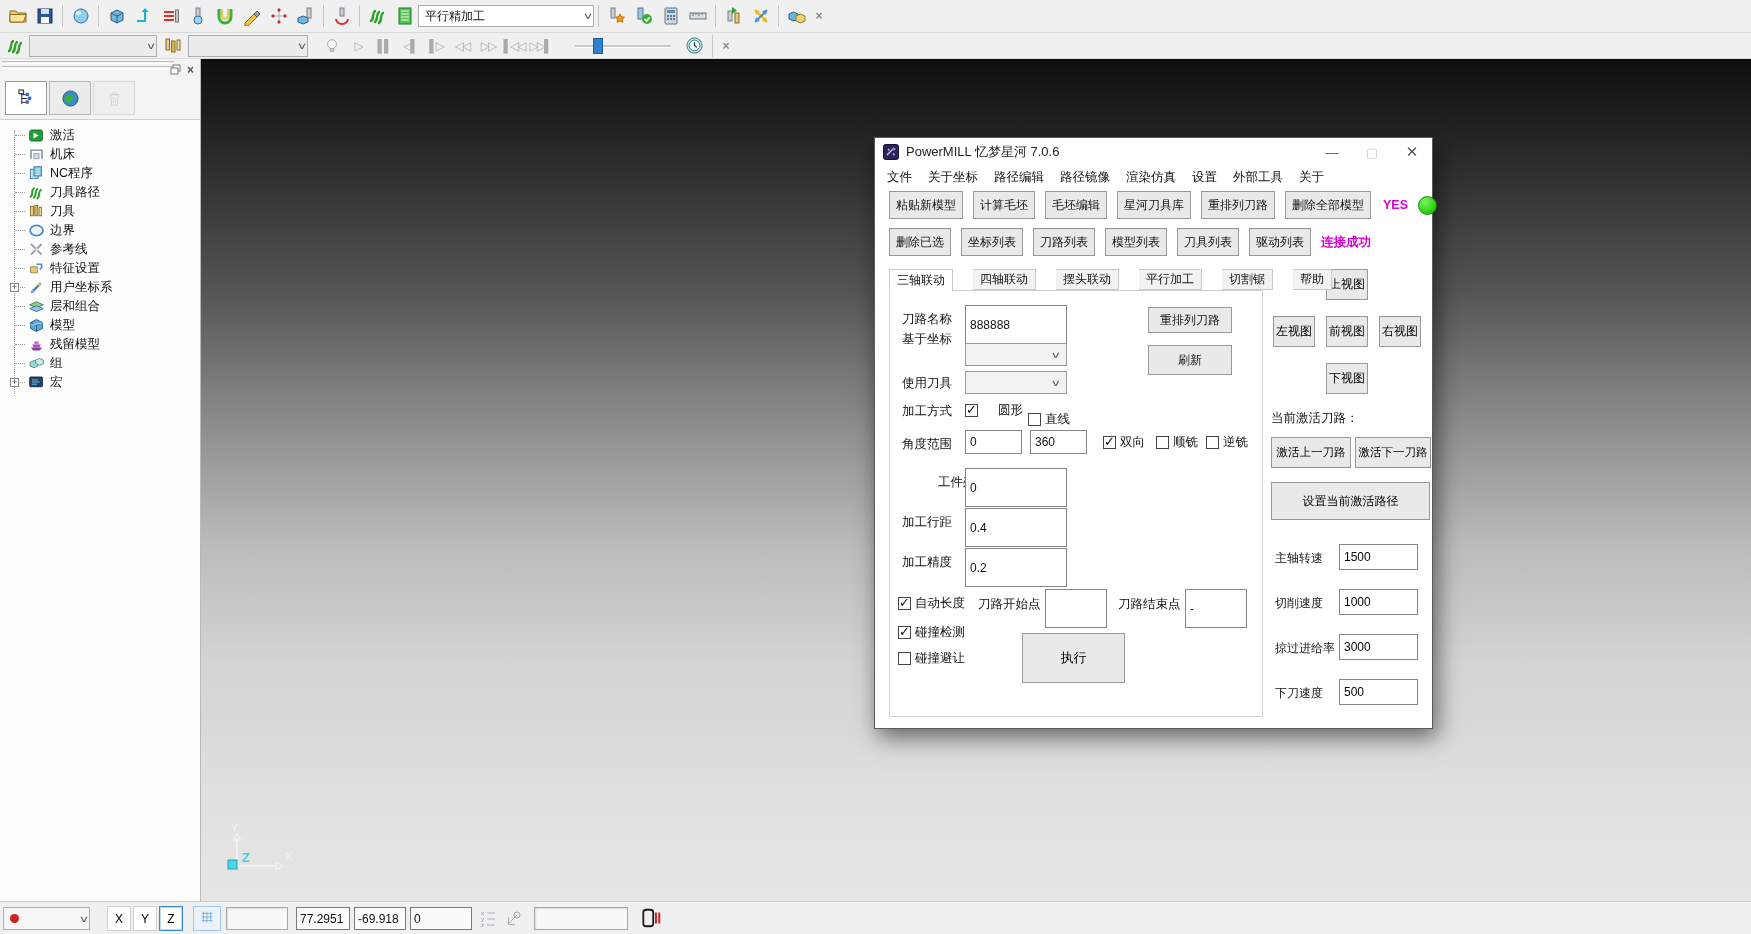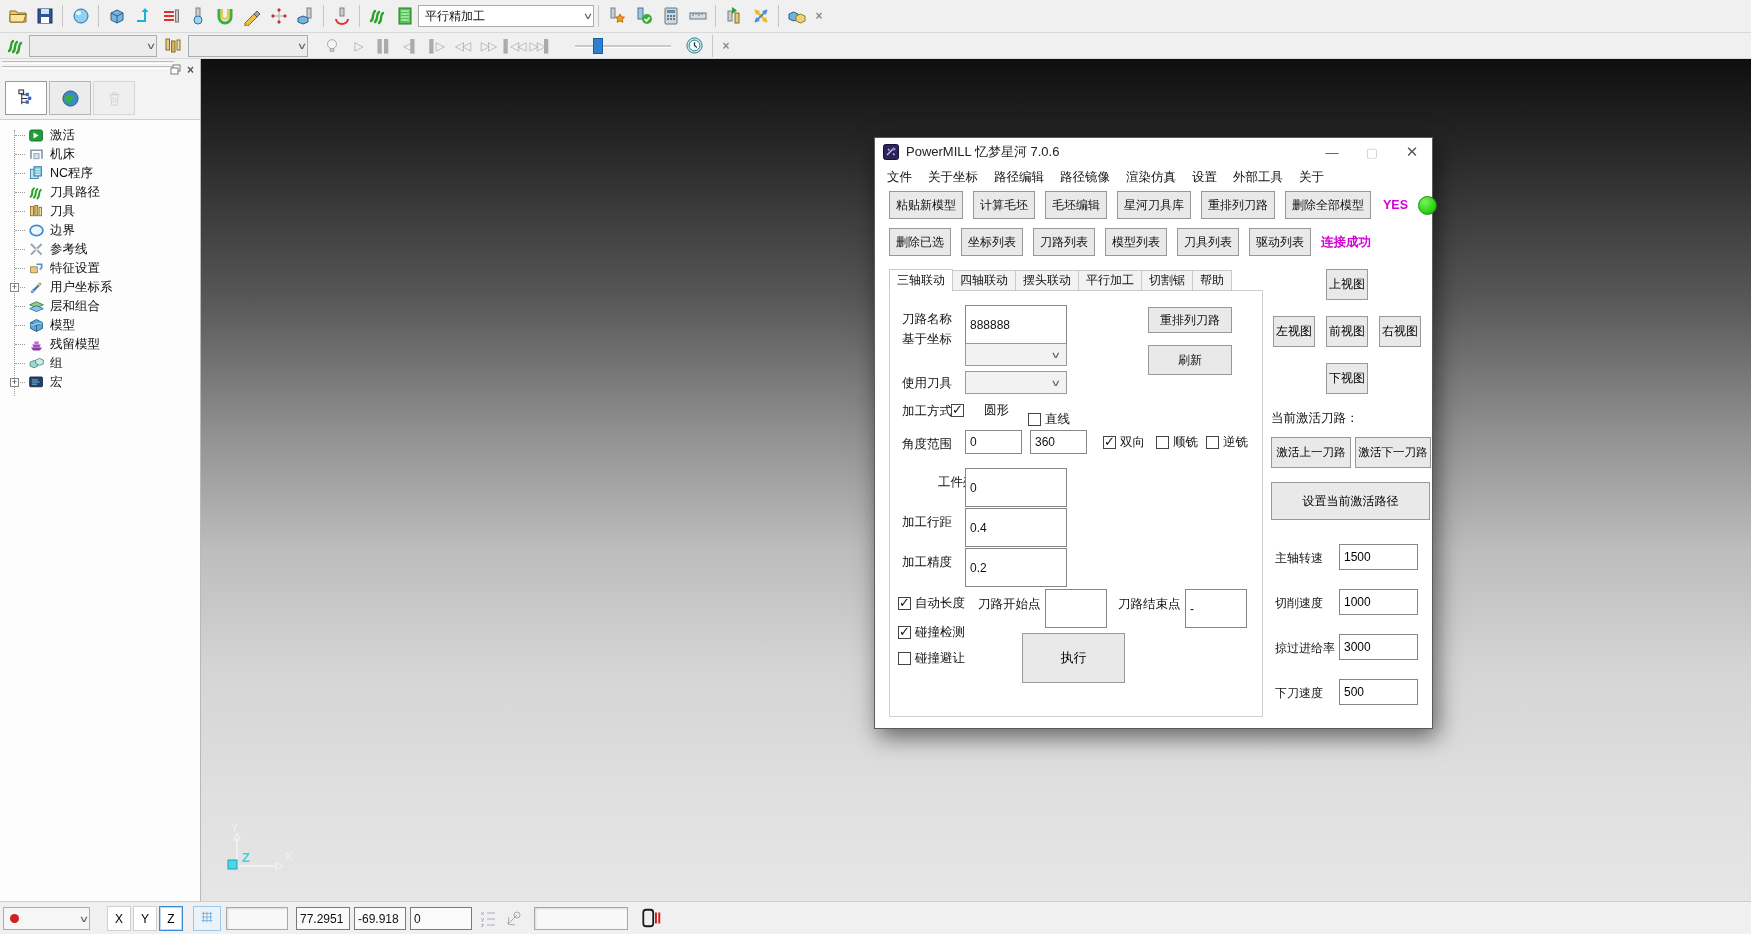--- a/index.html
+++ b/index.html
@@ -51,21 +51,21 @@
   .dtitle { height:28px; display:flex; align-items:center; padding-left:8px; gap:7px; font-size:13px; color:#222; }
   .dwinbtns { margin-left:auto; display:flex; height:100%; }
   .dwinbtn { width:40px; height:100%; display:flex; align-items:center; justify-content:center; color:#555; font-size:13px; background:transparent; border:none; }
   .dmenu { height:22px; display:flex; align-items:center; padding:0 4px; }
   .dmenu span { padding:0 8px; font-size:12.5px; }
   .dbtn { background:#e9e9e9; border:1px solid #989898; font-size:12px; height:28px; padding:0 6px;
           font-family:inherit; white-space:nowrap; color:#111; }
   .btnrow { position:absolute; left:14px; display:flex; gap:10px; align-items:center; }
   .magenta { color:#d400d4; font-weight:bold; font-size:12.5px; }
   .greendot { width:19px; height:19px; border-radius:50%; background:radial-gradient(circle at 35% 30%,#7cf25e,#2ed416 60%,#1da40c); border:1px solid #1a8a10; }
-  .tabstrip { position:absolute; left:14px; top:131px; display:flex; align-items:center; z-index:2; }
+  .tabstrip { position:absolute; left:14px; top:131px; display:flex; align-items:flex-start; z-index:2;gap:20px; }
   .dtab { height:21px; padding:0 7px; font-size:12px; border:1px solid #c9c9c9; border-left:none; background:#f2f2f2;
           display:flex; align-items:center; }
   .dtab:first-child { border-left:1px solid #c9c9c9; }
   .dtab.active { background:#fff; height:23px; border-bottom:1px solid #fff; margin-bottom:-1px; border-left:1px solid #c9c9c9; position:relative; z-index:3; }
   .tabpanel { position:absolute; left:14px; top:152px; width:374px; height:427px; border:1px solid #cfcfcf; background:#fff; }
   .fl { position:absolute; font-size:12.5px; color:#111; white-space:nowrap; }
   .ftext { position:absolute; height:39px; border:1px solid #878787; background:#fff; font-size:12px; padding:0 4px;
            font-family:inherit; color:#111; }
   .fcombo { position:absolute; height:23px; background:#f2f2f2; border:1px solid #9a9a9a; display:flex; align-items:center; }
   .fcombo .chev { margin-left:auto; color:#5c6670; font-size:9px; transform:scaleX(1.6); padding-right:5px; }
@@ -571,21 +571,21 @@
         </div>
       <button class="dbtn" style="position:absolute;left:258px;top:54px;width:84px;height:30px;">刷新</button>
 
       <span class="fl" style="left:12px;top:84px;">使用刀具</span>
       <div class="fcombo" style="left:75px;top:80px;width:102px;">
           <span></span>
           <span class="chev">∨</span>
         </div>
 
       <span class="fl" style="left:12px;top:112px;">加工方式</span>
-      <span class="cbrow" style="left:61px;top:111px;gap:20px;">
+      <span class="cbrow" style="left:75px;top:111px;gap:20px;">
           <span class="cb on"></span>
           <span>圆形</span>
         </span>
       <span class="cbrow" style="left:138px;top:120px;">
           <span class="cb"></span>
           <span>直线</span>
         </span>
 
       <span class="fl" style="left:12px;top:145px;">角度范围</span>
       <input class="ftext" style="left: 75px; top: 139px; width: 57px; height: 24px;" value="0">

